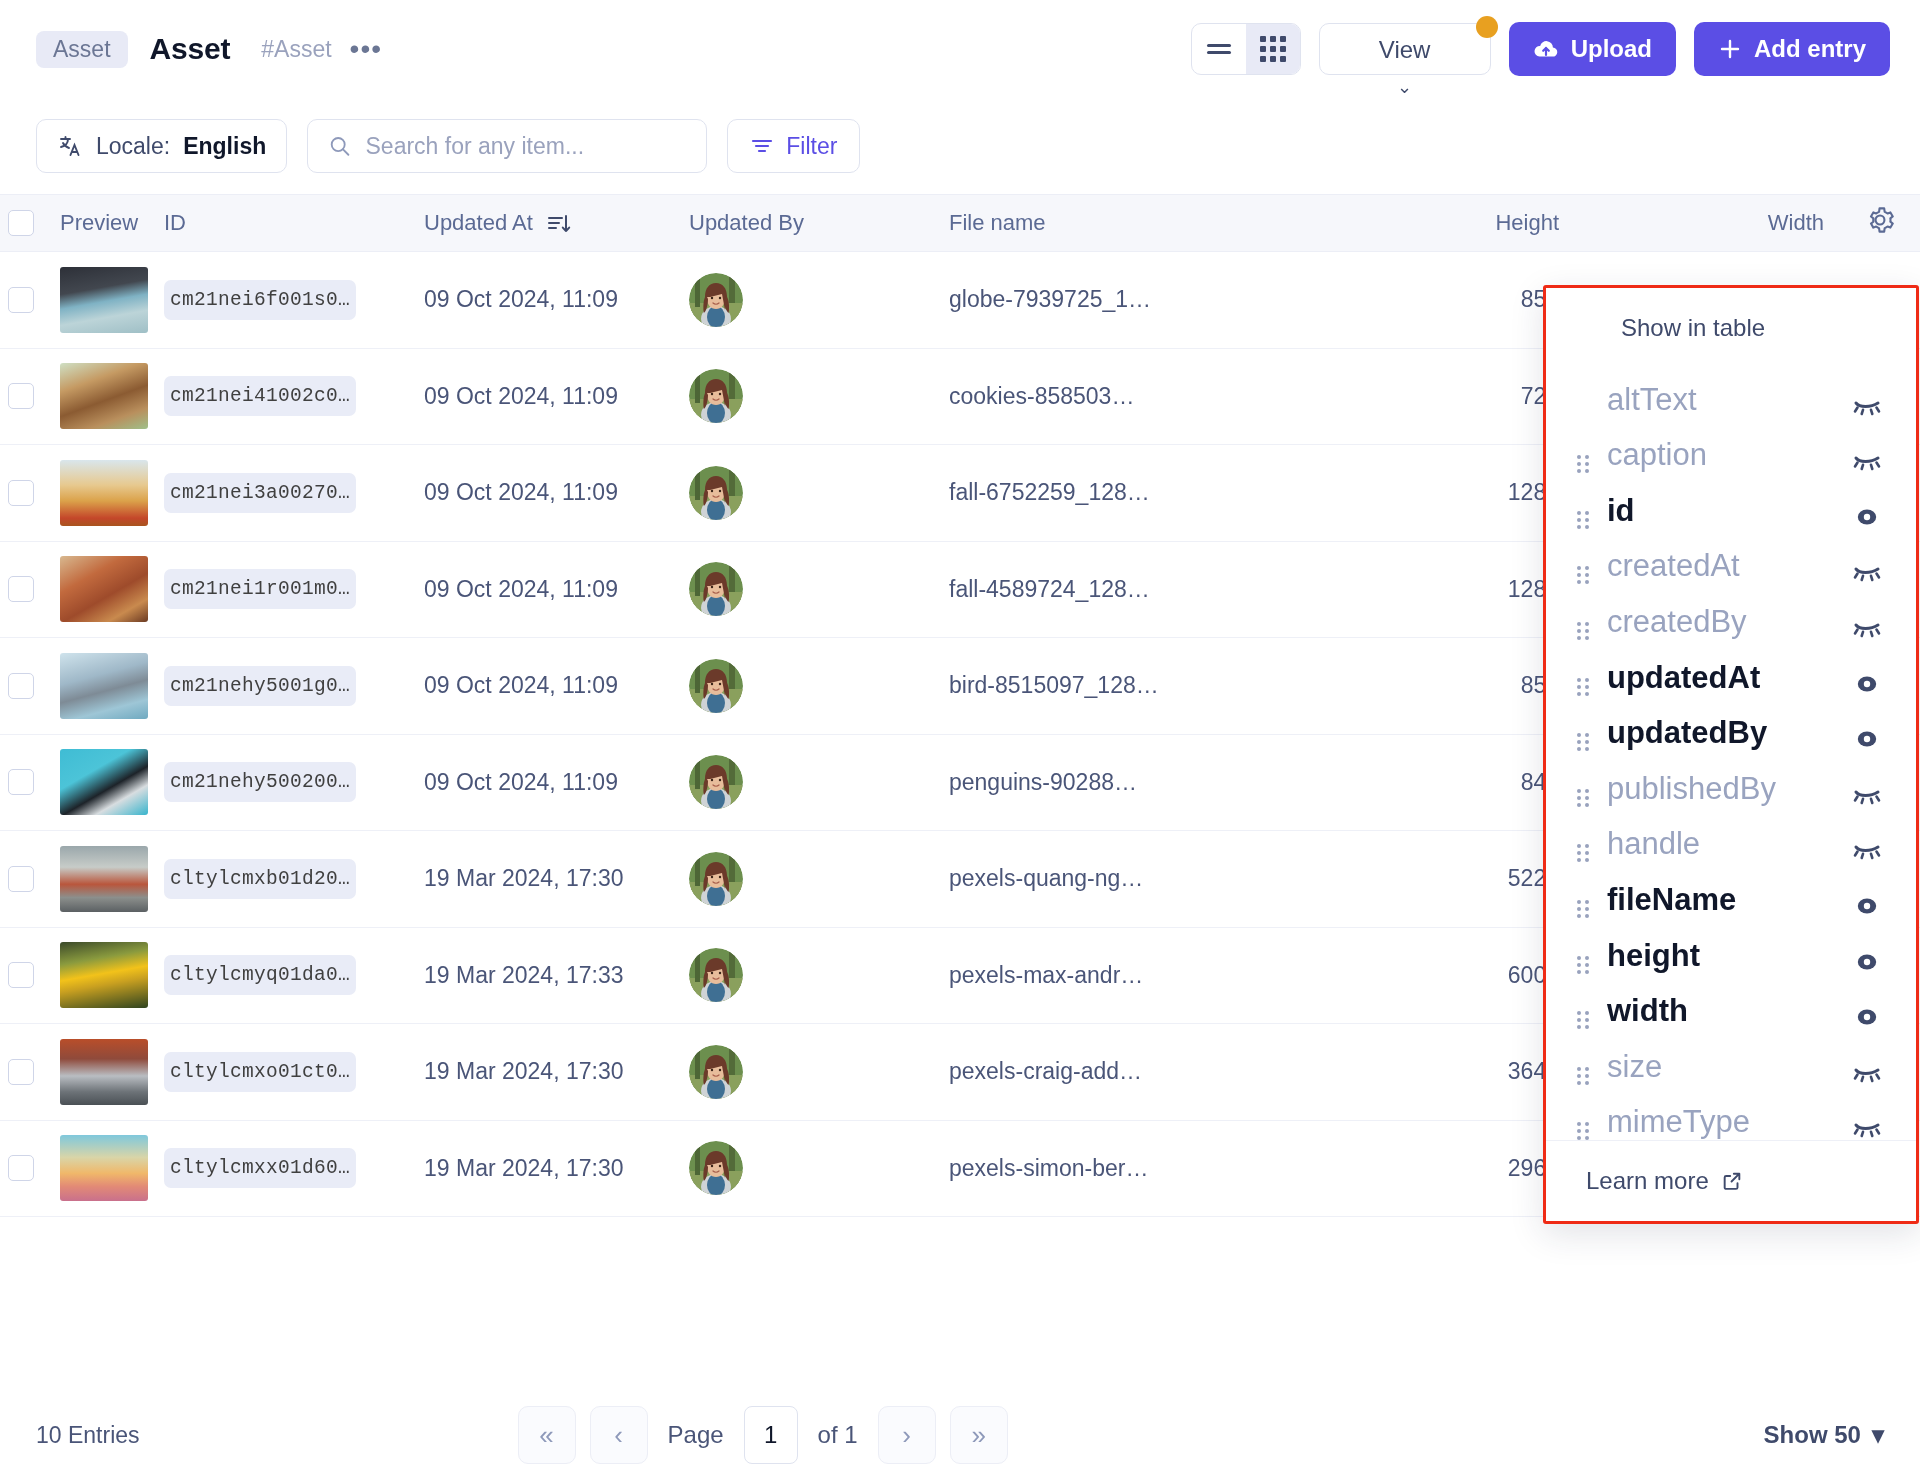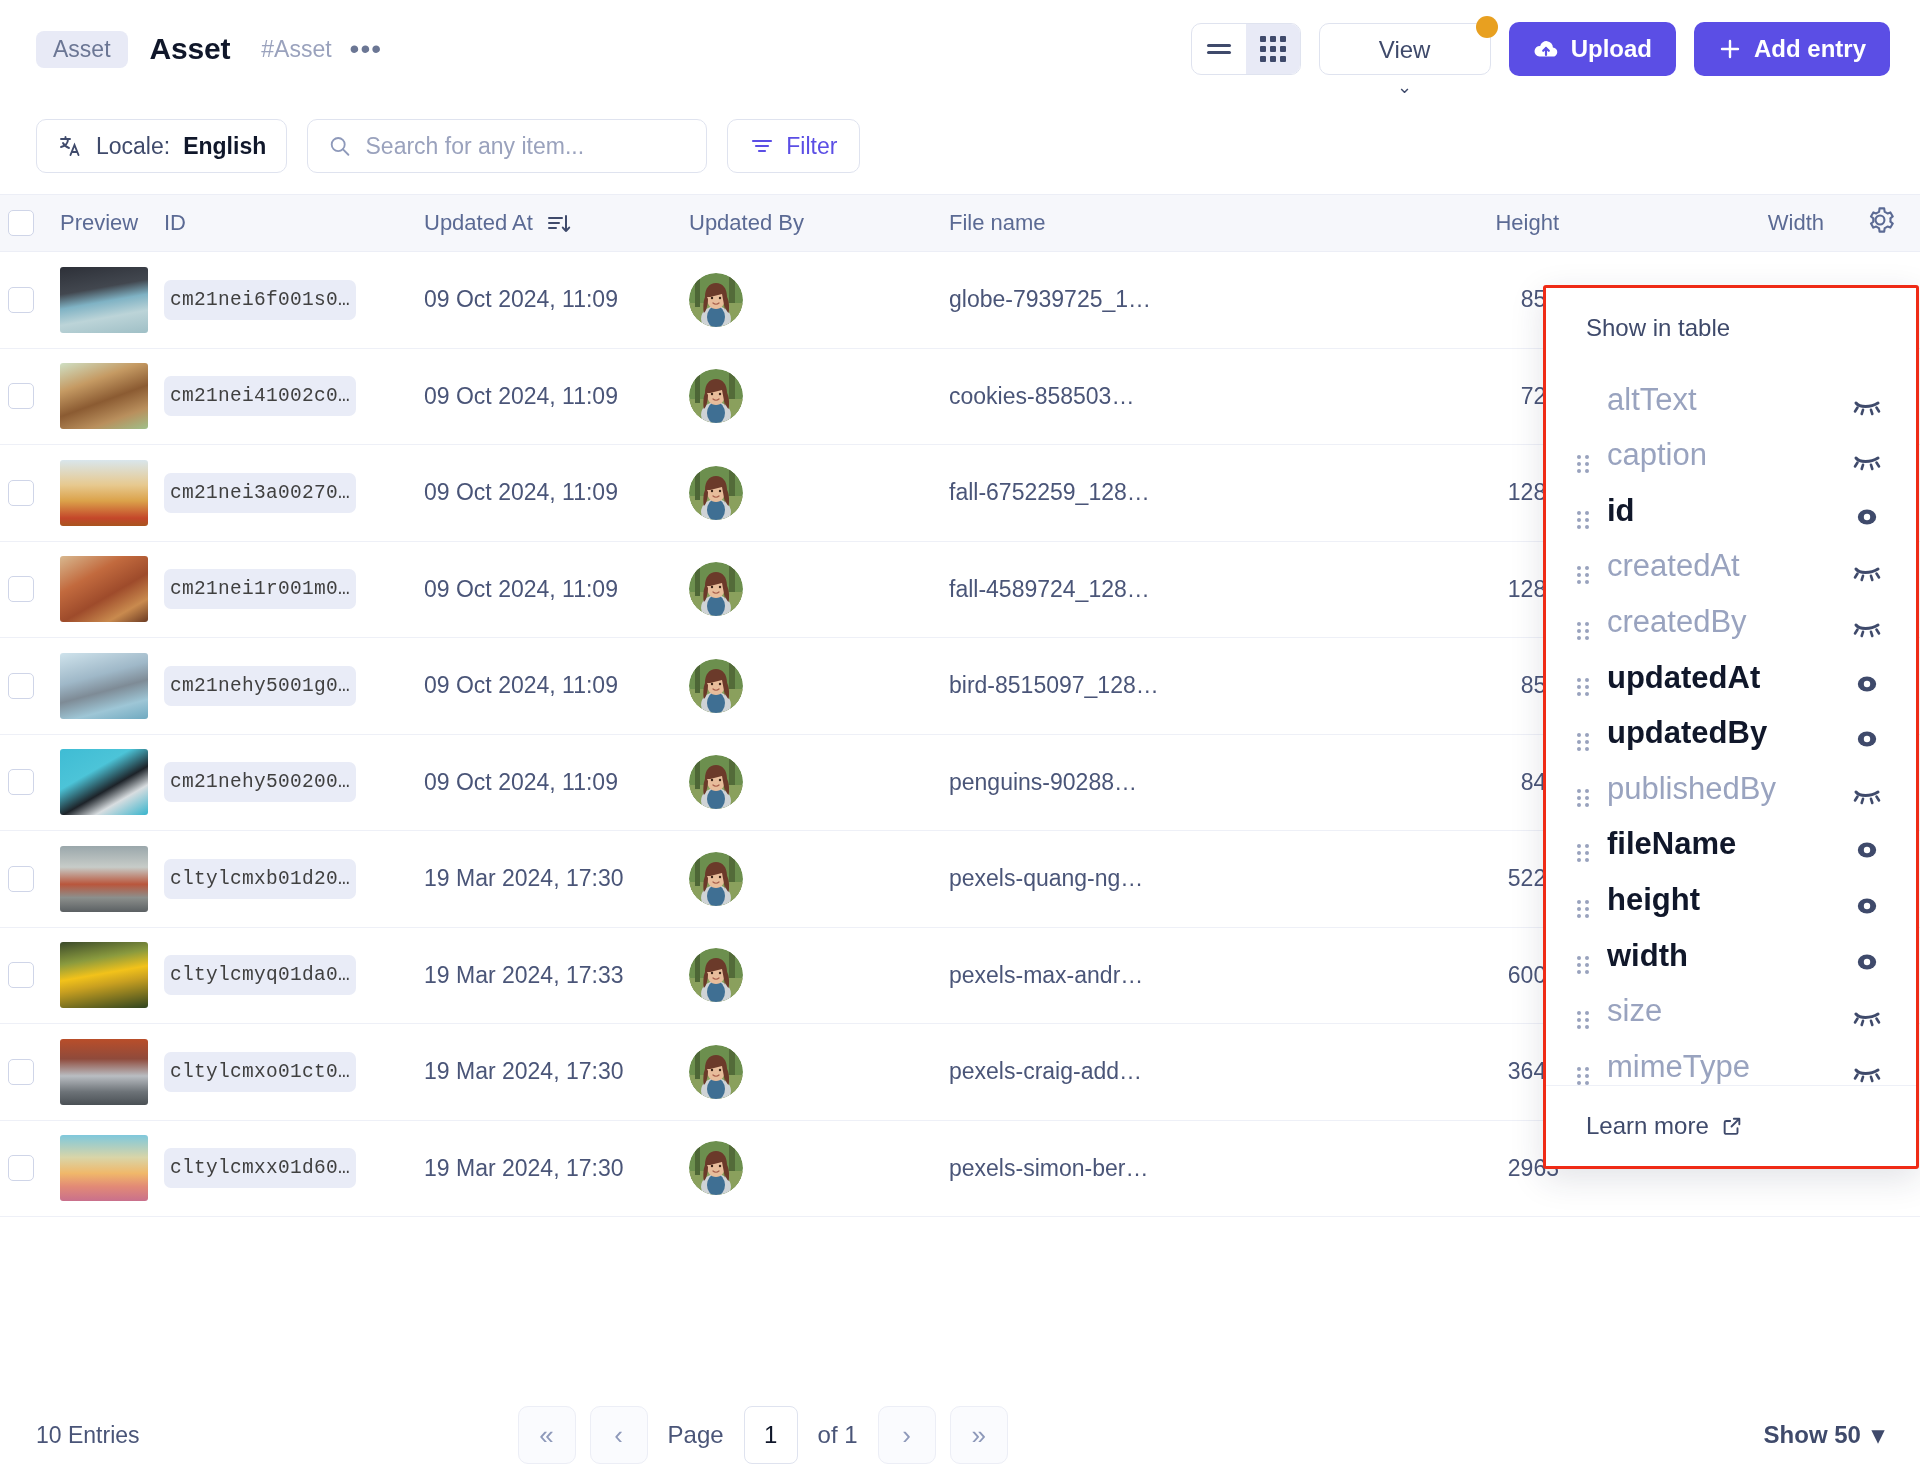--- a/index.html
+++ b/index.html
@@ -133,21 +133,21 @@
   }
 
   
   .panel {
     position: absolute; left: 1543px; top: 285px; width: 376px;
     background: #fff; border: 3px solid #ef2b16; border-radius: 3px;
     box-shadow: 0 10px 34px rgba(30,36,70,0.13);
     z-index: 30; padding: 0 0 0 0;
   }
   .panel-title {
-    font-size: 24px; color: #3f4a6b; padding: 26px 0 20px 40px;
+    font-size: 24px; color: #3f4a6b; padding: 26px 0 20px 40px; margin-left: 35px;
   }
   .panel-item {
     height: 55.6px; display: flex; align-items: flex-end;
     padding: 0 32px 0 31px; font-size: 31px; cursor: pointer;
   }
   .grip {
     width: 16px; flex: none; display: grid; grid-template-columns: 4px 4px;
     gap: 3px 4px; margin-right: 14px;
   }
   .grip i { width: 4px; height: 4px; border-radius: 50%; background: #99a2bd; display:block; }
@@ -782,20 +782,35 @@
             <i></i>
             <i></i>
             <i></i>
           </span>
           <span class="lbl">publishedBy</span>
           <svg class="eye" viewBox="0 0 34 24">
   <path d="M6 9c3.4 4.6 14.6 4.6 22 0" stroke="#3f4a6b" stroke-width="3" fill="none" stroke-linecap="round"></path>
   <path d="M7.5 13.5L5 17.5M13 15.8l-1.3 4.2M21 15.8l1.3 4.2M26.5 13.5l2.5 4" stroke="#3f4a6b" stroke-width="2.6" fill="none" stroke-linecap="round"></path>
           </svg>
         </div>
+        <div class="panel-item off">
+          <span class="grip">
+            <i></i>
+            <i></i>
+            <i></i>
+            <i></i>
+            <i></i>
+            <i></i>
+          </span>
+          <span class="lbl">handle</span>
+          <svg class="eye" viewBox="0 0 34 24">
+  <path d="M6 9c3.4 4.6 14.6 4.6 22 0" stroke="#3f4a6b" stroke-width="3" fill="none" stroke-linecap="round"></path>
+  <path d="M7.5 13.5L5 17.5M13 15.8l-1.3 4.2M21 15.8l1.3 4.2M26.5 13.5l2.5 4" stroke="#3f4a6b" stroke-width="2.6" fill="none" stroke-linecap="round"></path>
+          </svg>
+        </div>
         <div class="panel-item on">
           <span class="grip">
             <i></i>
             <i></i>
             <i></i>
             <i></i>
             <i></i>
             <i></i>
           </span>
           <span class="lbl">fileName</span>

